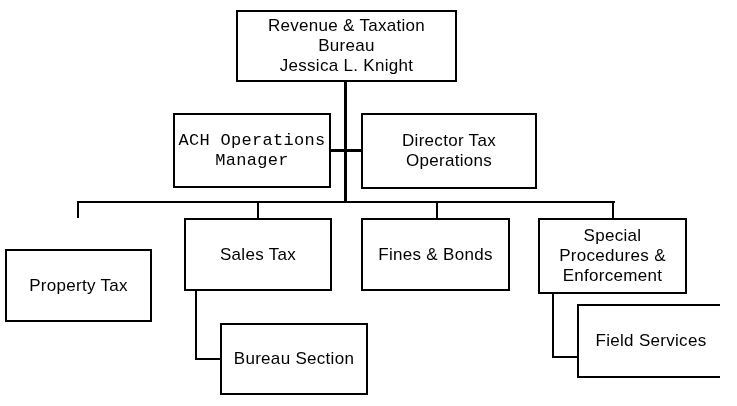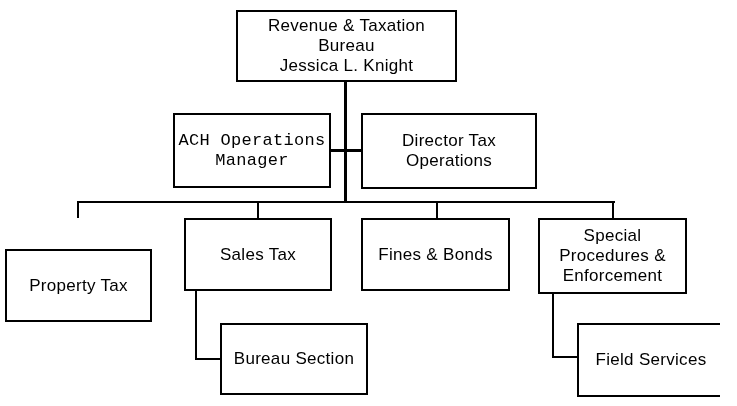--- a/index.html
+++ b/index.html
@@ -39,21 +39,21 @@
 
   
   .n-bureau   { left: 236px; top: 10px;  width: 221px; height: 72px; }
   .n-ach      { left: 173px; top: 113px; width: 158px; height: 75px; font-family: Liberation Mono, monospace; }
   .n-director { left: 361px; top: 113px; width: 176px; height: 76px; text-align: center; }
   .n-property { left: 5px;   top: 218px; width: 147px; height: 73px; margin-top: 31px; }
   .n-sales    { left: 184px; top: 218px; width: 148px; height: 73px; }
   .n-fines    { left: 361px; top: 218px; width: 149px; height: 73px; }
   .n-special  { left: 538px; top: 218px; width: 149px; height: 76px; }
   .n-audit    { left: 220px; top: 323px; width: 148px; height: 72px; }
-  .n-field    { left: 577px; top: 323px; width: 148px; height: 74px; }
+  .n-field    { left: 577px; top: 304px; width: 148px; height: 74px; }
 
   
   .c-trunk          { left: 344px; top: 82px;  width: 3px;   height: 121px; }
   .c-mid-h          { left: 331px; top: 149px; width: 30px;  height: 3px; }
   .c-rail           { left: 77px;  top: 201px; width: 538px; height: 2px; }
   .c-drop-property  { left: 77px;  top: 201px; width: 2px;   height: 17px; }
   .c-drop-sales     { left: 257px; top: 201px; width: 2px;   height: 17px; }
   .c-drop-fines     { left: 436px; top: 201px; width: 2px;   height: 17px; }
   .c-drop-special   { left: 612px; top: 201px; width: 2px;   height: 17px; }
   .c-audit-v        { left: 195px; top: 291px; width: 2px;   height: 69px; }

